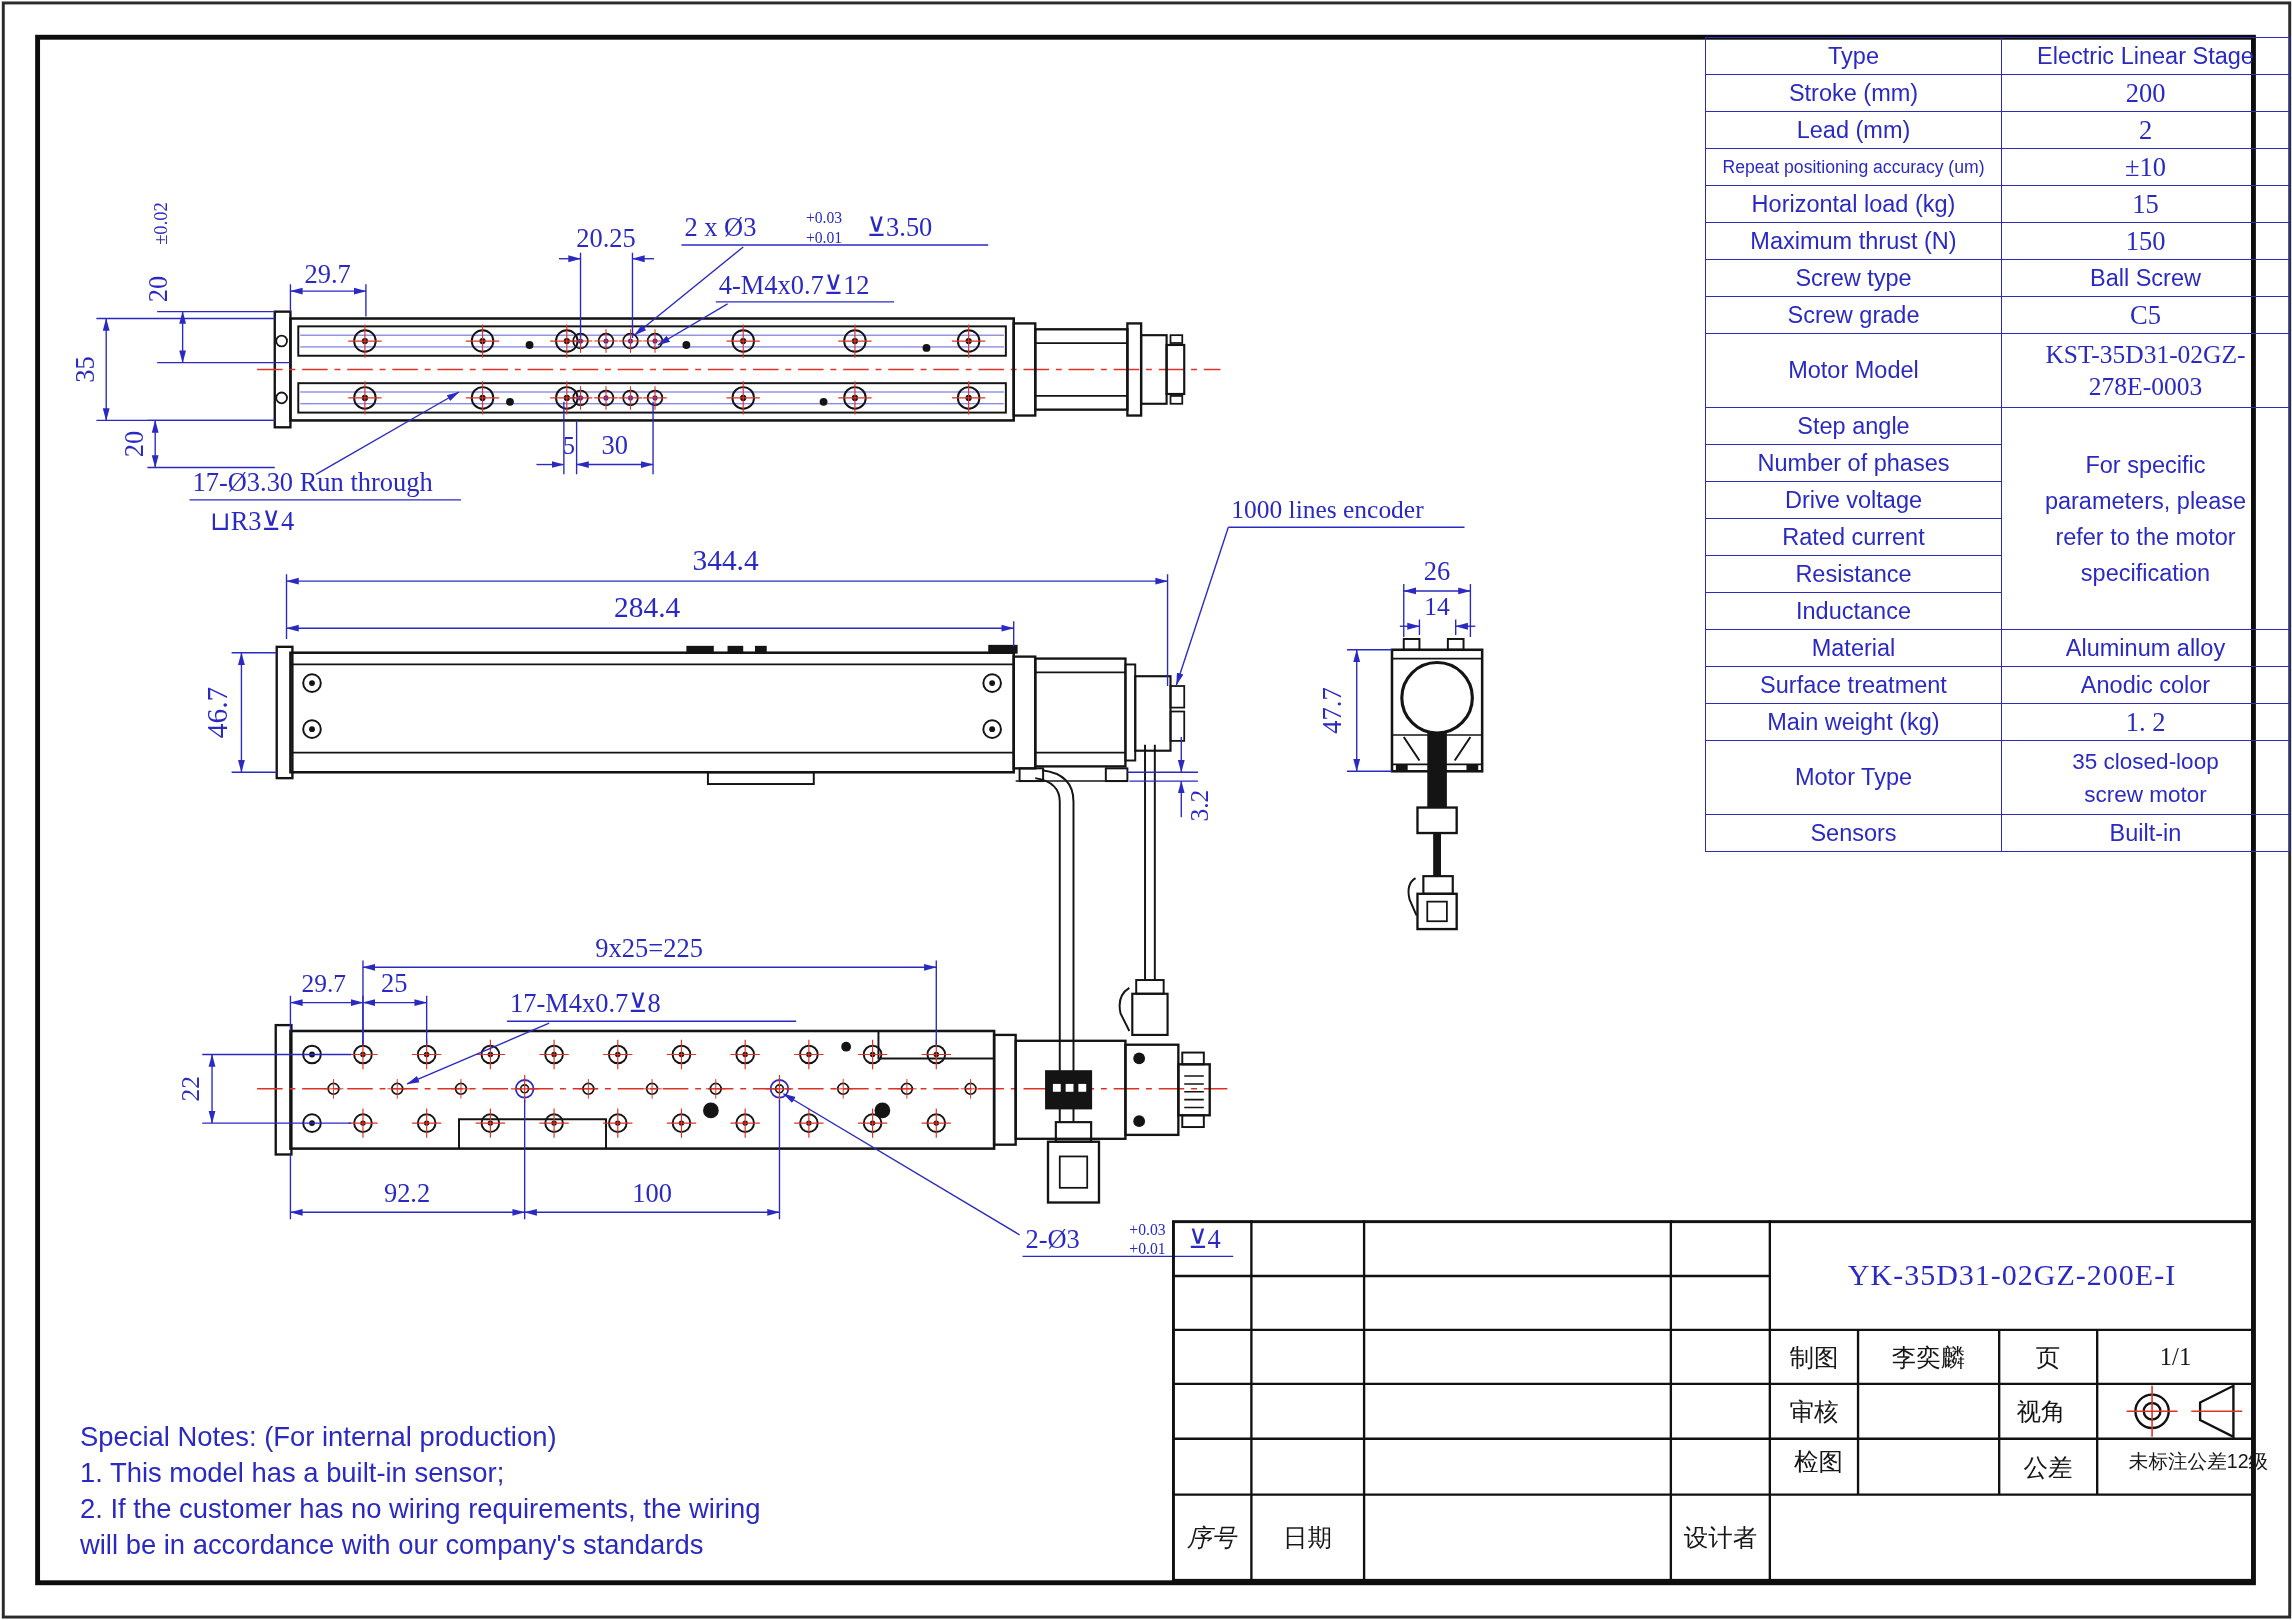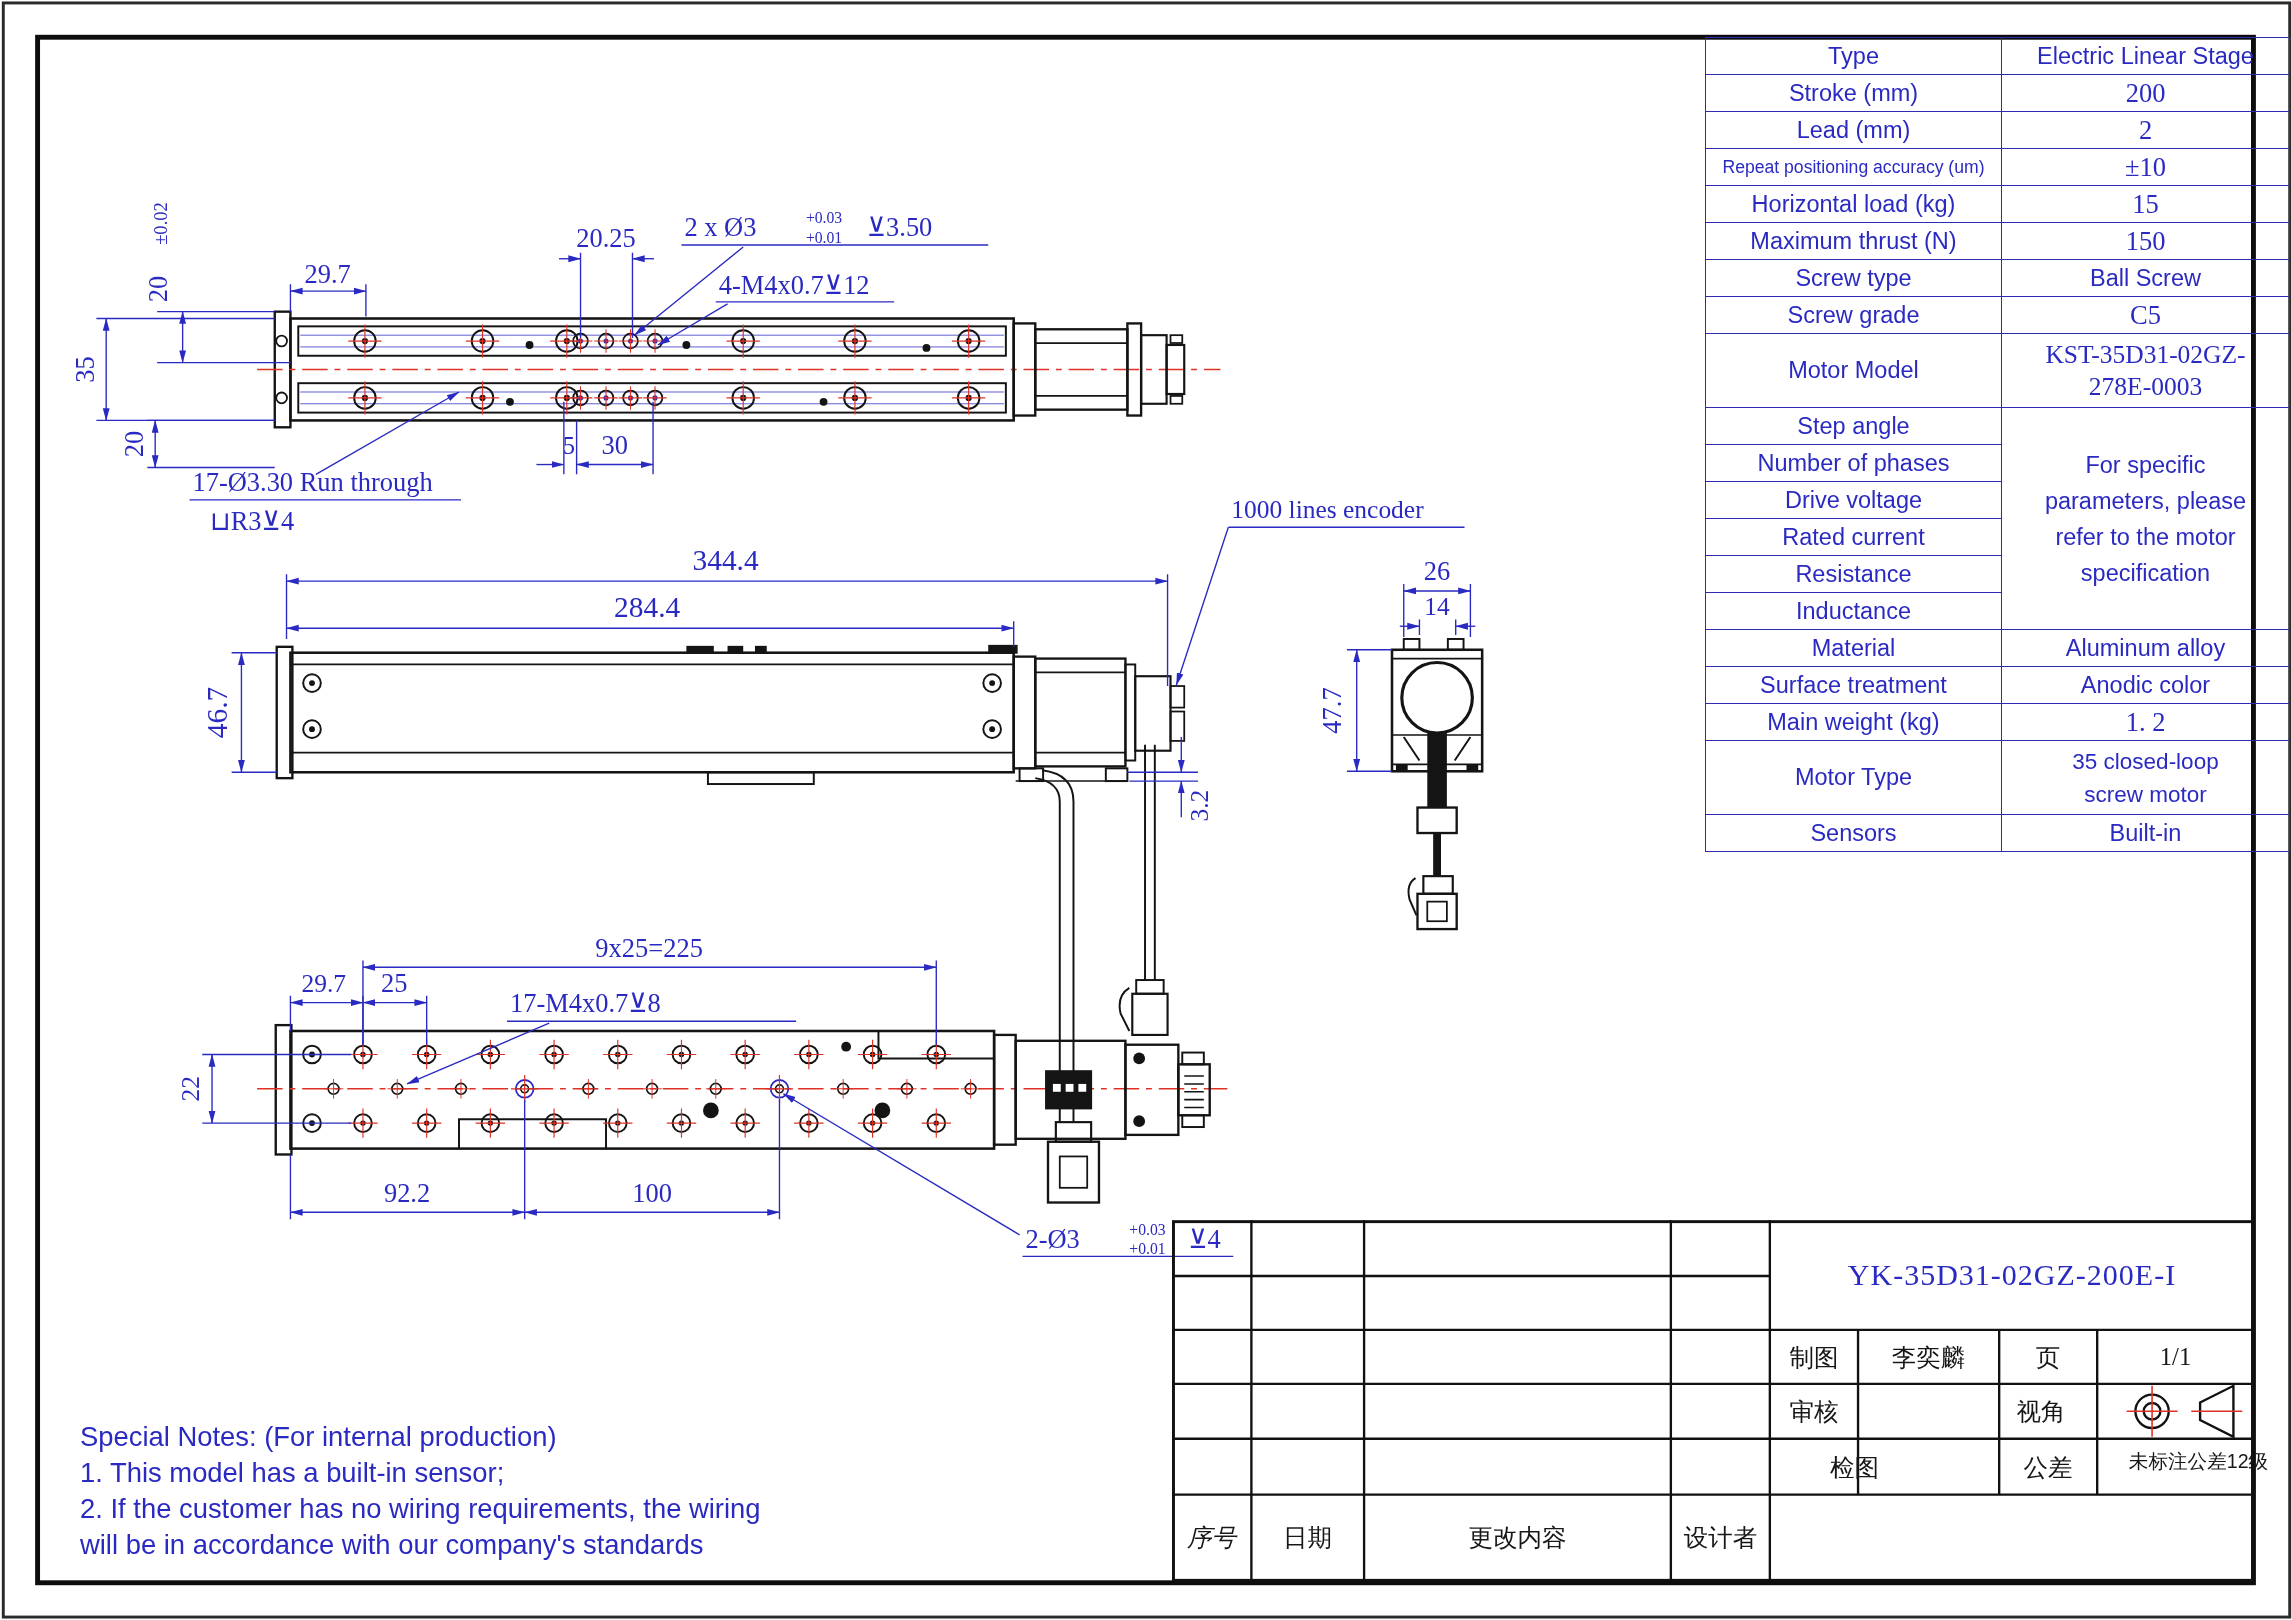--- a/index.html
+++ b/index.html
@@ -459,26 +459,25 @@
       <path d="M1040,195 H1092" stroke="#de3226" stroke-width="1.6" fill="none"></path>
     </g>
   </svg>
   <div class="cellt pn" style="left:598px;top:0;width:484px;height:110px;">YK-35D31-02GZ-200E-I</div>
   <div class="cellt cjk" style="left:598px;top:110px;width:88px;height:54px;">制图</div>
   <div class="cellt cjk" style="left:686px;top:110px;width:141px;height:54px;">李奕麟</div>
   <div class="cellt cjk" style="left:827px;top:110px;width:98px;height:54px;">页</div>
   <div class="cellt pagenum" style="left:925px;top:110px;width:157px;height:54px;">1/1</div>
   <div class="cellt cjk" style="left:598px;top:164px;width:88px;height:55px;">审核</div>
   <div class="cellt cjk" style="left:827px;top:164px;width:84px;height:55px;">视角</div>
-  <div class="cellt cjk" style="left:598px;top:219px;width:97px;height:56px;margin-left:36px;">检图</div>
+  <div class="cellt cjk" style="left:598px;top:213px;width:97px;height:56px;">检图</div>
   <div class="cellt cjk" style="left:827px;top:219px;width:98px;height:56px;">公差</div>
   <div class="cellt tolnote" style="left:902px;top:219px;width:157px;height:44px;padding-left:46px;">未标注公差12级</div>
   <div class="cellt cjk" style="left:0;top:274px;width:79px;height:87px;font-style:italic;">序号</div>
   <div class="cellt cjk" style="left:79px;top:274px;width:113px;height:87px;">日期</div>
-  <div class="cellt cjk" style="left:192px;top:274px;width:307px;height:87px;">更改内容</div>
   <div class="cellt cjk" style="left:499px;top:274px;width:99px;height:87px;">设计者</div>
 </div>
 
 <div class="notes">
   <div>Special Notes: (For internal production)</div>
   <div>1. This model has a built-in sensor;</div>
   <div>2. If the customer has no wiring requirements, the wiring</div>
   <div>will be in accordance with our company's standards</div>
 </div>
 

